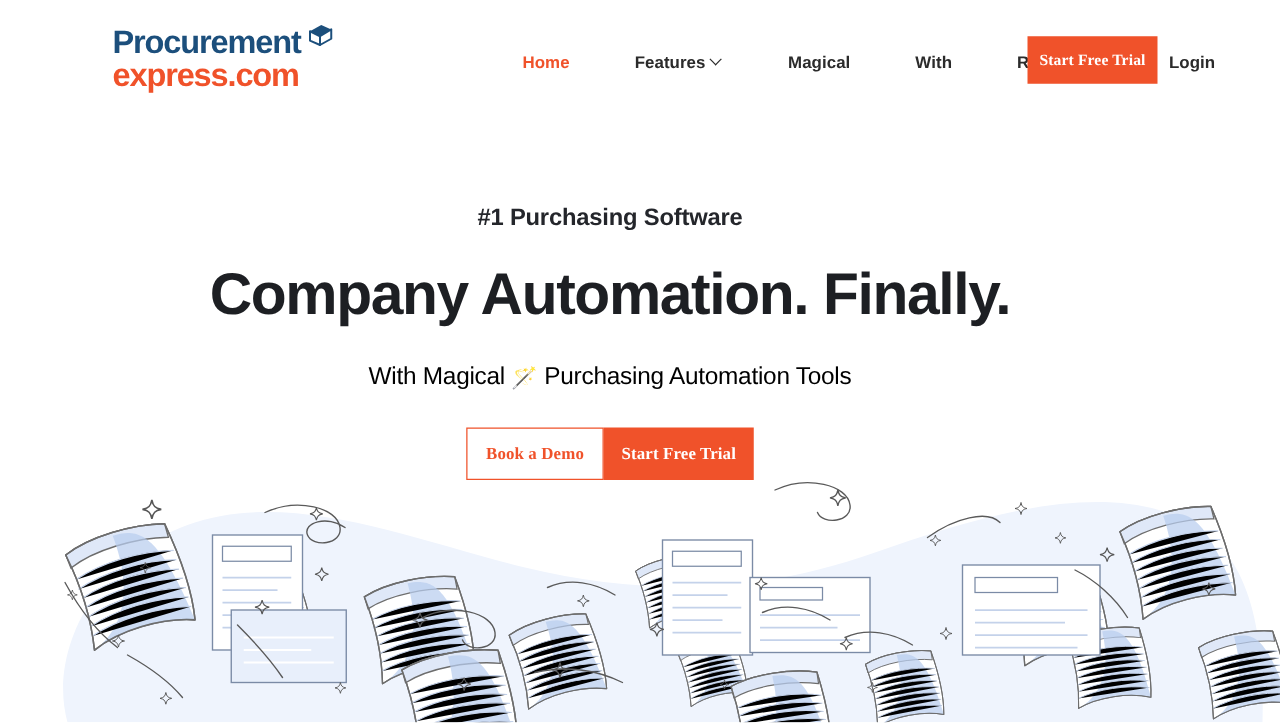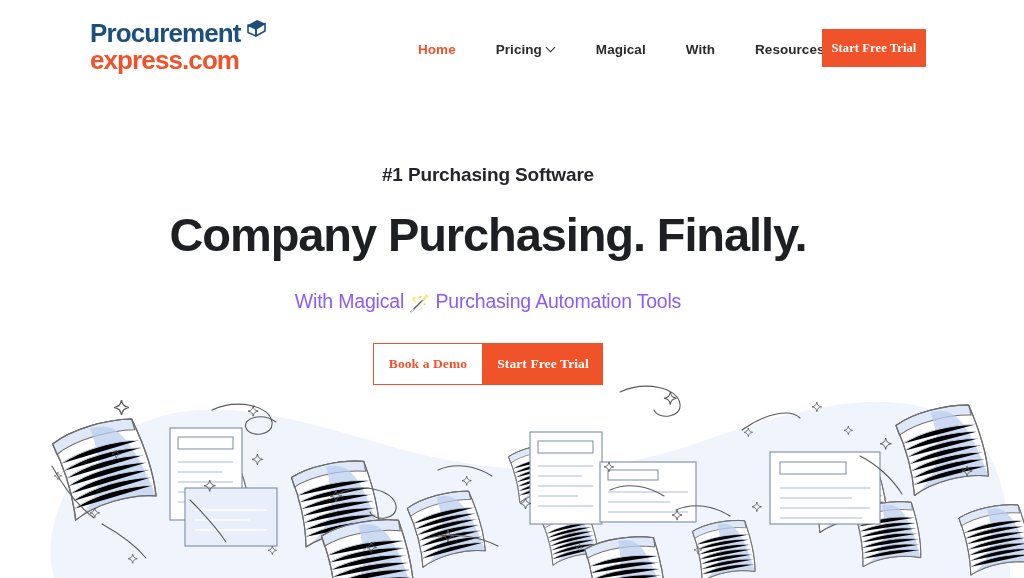--- a/index.html
+++ b/index.html
@@ -69,21 +69,21 @@
     height: 22px;
   }
 
   
   .main-nav {
     position: absolute;
     left: 400px;
     top: 38px;
     display: flex;
     align-items: center;
-    gap: 4px;
+    gap: 16px;
   }
   .nav-item {
     font-size: 13.5px;
     font-weight: 600;
     color: #2b2b2b;
     letter-spacing: 0.05px;
     padding: 4px 18px;
     cursor: pointer;
     white-space: nowrap;
     display: inline-flex;
@@ -164,21 +164,21 @@
     line-height: 48px;
     color: #1d1f23;
     letter-spacing: -1.1px;
   }
   .headline .l2 { display: block; }
 
   .subhead {
     margin-top: 31px;
     font-size: 19.5px;
     font-weight: 400;
-    color: #8b5cf6;
+    color: #000000;
     letter-spacing: -0.2px;
   }
   .wand {
     display: inline-block;
     font-size: 17px;
     vertical-align: -1px;
   }
 
   .cta-row {
     margin-top: 29px;
@@ -444,21 +444,21 @@
           <path d="M4,8 L12,12 L12,19 L4,15.5 Z" fill="none" stroke="#1c4f7c" stroke-width="1.6" stroke-linejoin="round"></path>
         </svg>
       </span>
     </div>
 
     <nav class="main-nav">
       <a class="nav-item active">
         <span>Home</span>
       </a>
       <a class="nav-item">
-        <span>Pricing</span>
+        <span>Features</span>
         <span class="chev"></span>
       </a>
       <a class="nav-item">
         <span>Magical</span>
       </a>
       <a class="nav-item">
         <span>With</span>
       </a>
       <a class="nav-item">
         <span>Resources</span>
@@ -468,21 +468,21 @@
       </a>
     </nav>
 
     <button class="header-cta">Start Free Trial</button>
   </header>
 
   <section class="hero">
     <div class="eyebrow">#1 Purchasing Software</div>
 
     <h1 class="headline">
-      <span class="l2">Company Purchasing. Finally.</span>
+      <span class="l2">Company Automation. Finally.</span>
     </h1>
 
     <p class="subhead">
       <span>With Magical</span>
       <span class="wand">🪄</span>
       <span>Purchasing Automation Tools</span>
     </p>
 
     <div class="cta-row">
       <button class="btn btn-outline">Book a Demo</button>

